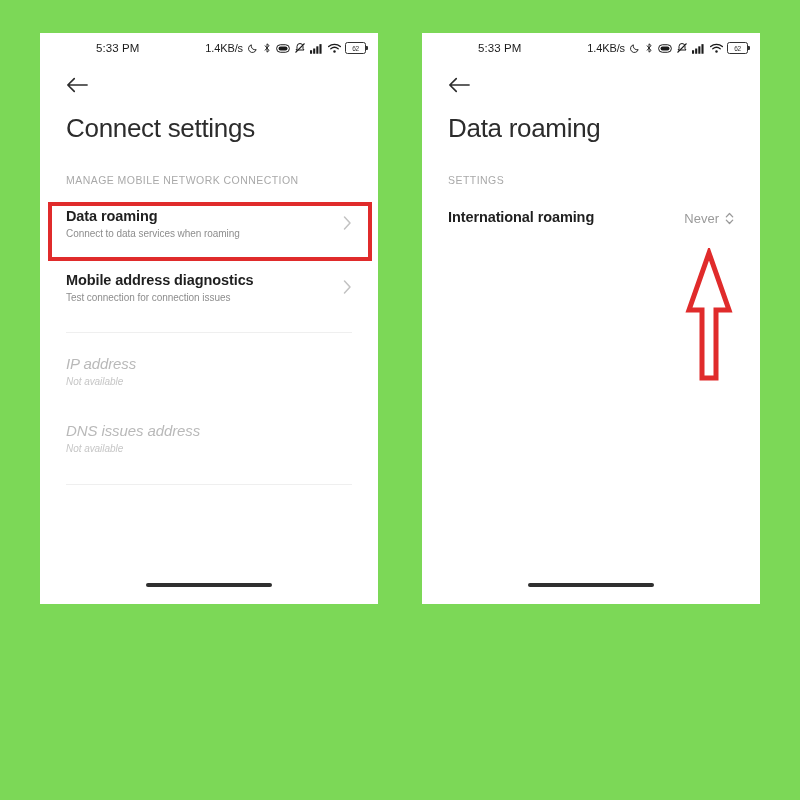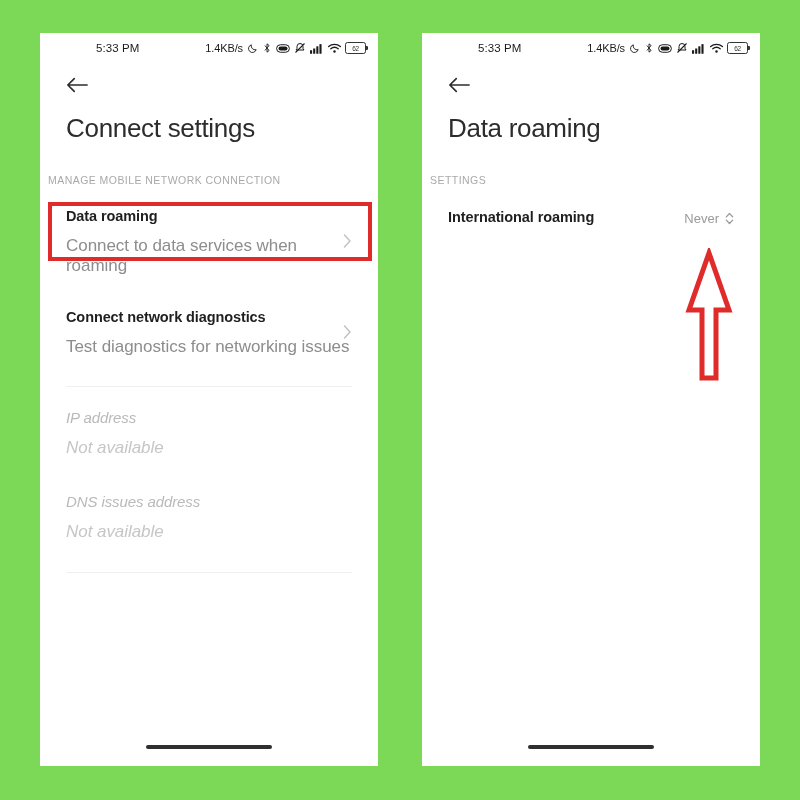--- a/index.html
+++ b/index.html
@@ -17,21 +17,21 @@
 
   .stage {
     position: absolute;
     inset: 0;
   }
 
   
   .phone {
     position: absolute;
     top: 33px;
-    height: 733px;
+    height: 571px;
     background: #ffffff;
     overflow: hidden;
   }
   .phone.left  { left: 40px;  width: 338px; }
   .phone.right { left: 422px; width: 338px; }
 
   
   .statusbar {
     position: relative;
     height: 30px;
@@ -112,21 +112,21 @@
     padding: 0 26px;
     font-size: 26px;
     font-weight: 400;
     color: #2c2c2c;
     letter-spacing: -.3px;
     margin-top: 6px;
   }
 
   
   .section-label {
-    padding: 0 8px;
+    padding: 0 26px;
     margin-top: 30px;
     font-size: 10.5px;
     color: #a9a9a9;
     letter-spacing: .45px;
     text-transform: uppercase;
   }
 
   .list { margin-top: 13px; }
 
   .row {
@@ -134,22 +134,22 @@
     padding: 9px 26px 11px 26px;
     cursor: pointer;
   }
   .row-title {
     font-size: 14.5px;
     font-weight: bold;
     color: #1f1f1f;
     letter-spacing: -.1px;
   }
   .row-sub {
-    margin-top: 12px;
-    font-size: 17px;
+    margin-top: 4px;
+    font-size: 10px;
     color: #8d8d8d;
     letter-spacing: -.05px;
   }
   .row-chevron {
     position: absolute;
     right: 26px;
     top: 50%;
     transform: translateY(-50%);
     color: #c2c2c2;
   }
@@ -289,22 +289,22 @@
         <div class="row-title">Data roaming</div>
         <div class="row-sub">Connect to data services when roaming</div>
         <span class="row-chevron">
           <svg width="9" height="15" viewBox="0 0 9 15">
               <path d="M1.5 1.5L7 7.5l-5.5 6" fill="none" stroke="#c2c2c2" stroke-width="1.5" stroke-linecap="round" stroke-linejoin="round"></path>
             </svg>
         </span>
       </div>
 
       <div class="row" style="margin-top:13px;">
-        <div class="row-title">Connect network diagnostics</div>
-        <div class="row-sub">Test diagnostics for networking issues</div>
+        <div class="row-title">Mobile address diagnostics</div>
+        <div class="row-sub">Test connection for connection issues</div>
         <span class="row-chevron">
           <svg width="9" height="15" viewBox="0 0 9 15">
               <path d="M1.5 1.5L7 7.5l-5.5 6" fill="none" stroke="#c2c2c2" stroke-width="1.5" stroke-linecap="round" stroke-linejoin="round"></path>
             </svg>
         </span>
       </div>
     </div>
 
     <div class="divider"></div>
 

